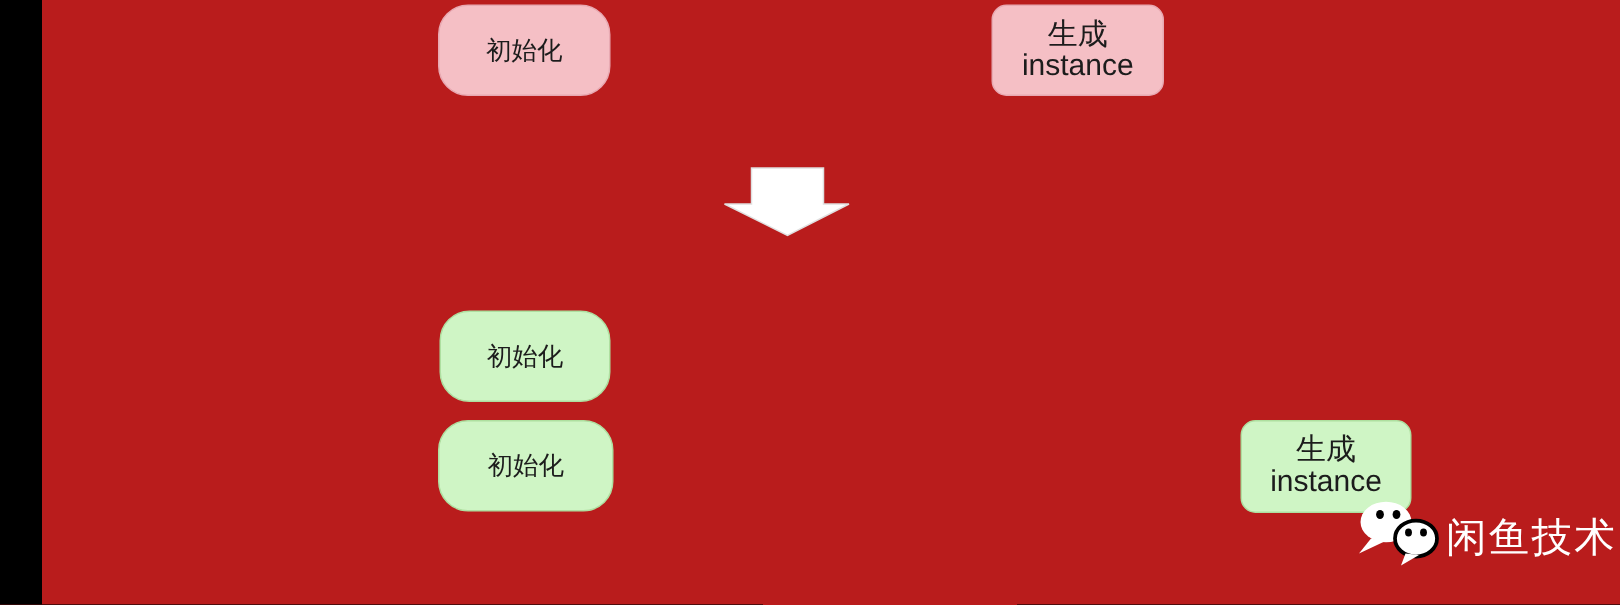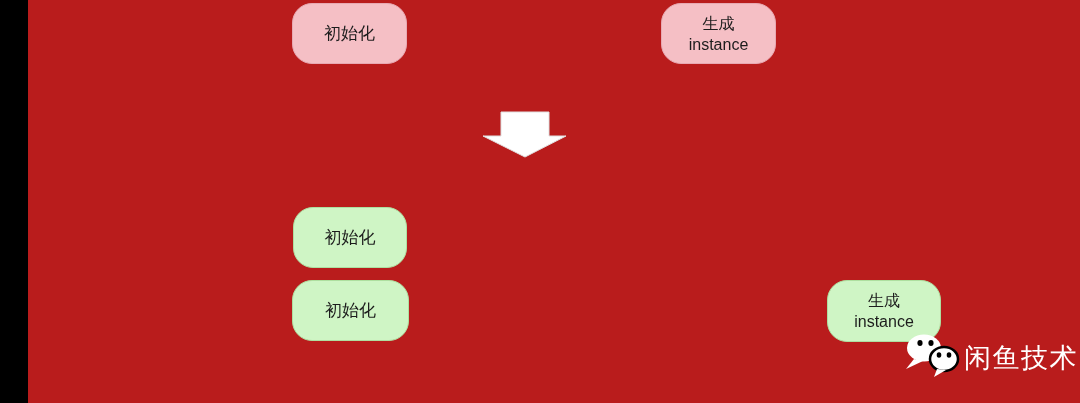--- a/index.html
+++ b/index.html
@@ -8,21 +8,21 @@
     overflow:hidden;font-family:"Liberation Sans","DejaVu Sans",sans-serif;margin-left:28px;
   }
   .node{
     position:absolute;border-radius:20px;
     display:flex;align-items:center;justify-content:center;
     text-align:center;color:#1c1c1c;font-size:17px;
     white-space:pre-line;line-height:21px;box-sizing:border-box;
   }
   .node.pink{background:#f5bfc5;border:1.5px solid #e8a9b2;}
   .node.green{background:#cff5c5;border:1.5px solid #aedfa0;}
-  .node.two-line{font-size:16px;}
+  .node.two-line{font-size:20px;border-radius:10px;}
   #node-a{left:264px;top:3px;width:115px;height:61px;}
   #node-b{left:633px;top:3px;width:115px;height:61px;}
   #node-c{left:265px;top:207px;width:114px;height:61px;}
   #node-d{left:264px;top:280px;width:117px;height:61px;}
   #node-e{left:799px;top:280px;width:114px;height:62px;}
   .arrow{position:absolute;left:450px;top:108px;width:92px;height:52px;}
   .wechat{position:absolute;left:875px;top:332px;width:59px;height:46px;}
   .brand{
     position:absolute;left:936px;top:340px;
     color:#ffffff;font-size:27px;font-weight:normal;letter-spacing:1.5px;

